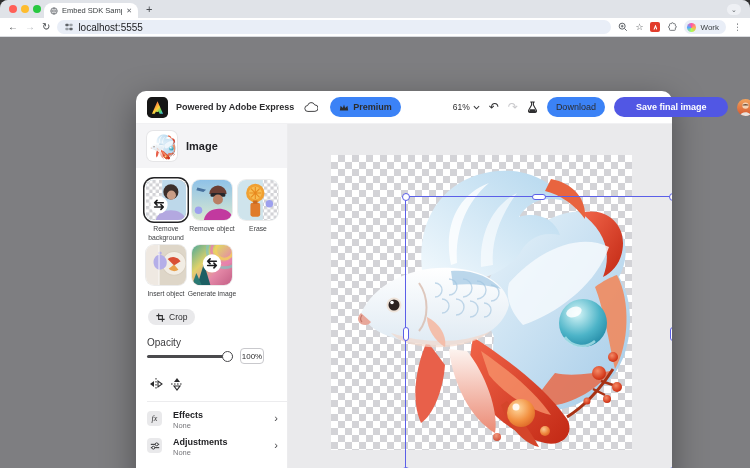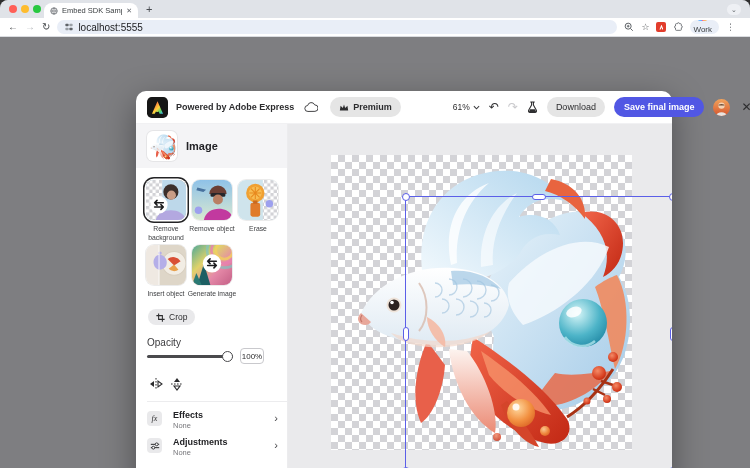--- a/index.html
+++ b/index.html
@@ -20,43 +20,43 @@
     color:#5f6368;font-size:7px;text-align:center;line-height:11px;}
   .urlbar{position:absolute;top:18px;left:0;right:0;height:19px;background:#fff;display:flex;align-items:center;
     padding:0 8px;gap:7px;border-bottom:1px solid #dadce0;}
   .nav{font-size:10px;color:#44474a;line-height:1;}
   .nav.dis{color:#b6b9bd;}
   .urlpill{flex:1;height:14px;background:#e9eef7;border-radius:8px;display:flex;align-items:center;gap:5px;padding:0 8px;max-width:560px;}
   .urltext{font-size:10px;color:#202124;}
   .ext-red{width:10px;height:10px;border-radius:2px;background:#e23d2c;position:relative;}
   .ext-red::after{content:"";position:absolute;left:3px;top:2.5px;width:4px;height:5px;background:#fff;
     clip-path:polygon(0 100%,50% 0,100% 100%,70% 100%,50% 55%,30% 100%);}
-  .workchip{height:14px;background:#e9eef7;border-radius:8px;display:flex;align-items:center;gap:4px;padding:0 7px 0 3px;flex-direction:column;}
+  .workchip{height:14px;background:#e9eef7;border-radius:8px;display:flex;align-items:center;gap:4px;padding:0 7px 0 3px;}
   .workavatar{width:9px;height:9px;border-radius:50%;background:conic-gradient(#f5a,#fa5,#af5,#5af,#f5a);}
   .worklabel{font-size:8px;color:#3c4043;}
   .dots{font-size:9px;color:#5f6368;}
 
   
   .backdrop{position:absolute;top:37px;left:0;right:0;bottom:0;background:#7e7e81;margin-left:29px;}
   .modal{position:absolute;left:107px;top:54px;width:536px;height:396px;background:#fff;border-radius:10px;
     box-shadow:0 10px 34px rgba(0,0,0,.38);}
   .mheader{position:absolute;top:0;left:0;right:0;height:33px;display:flex;align-items:center;gap:8px;padding:0 11px;
     border-bottom:1px solid #f1f1f3;}
   .logo{width:21px;height:21px;flex:0 0 auto;}
   .brand{font-size:9px;font-weight:bold;color:#2c2c2e;white-space:nowrap;}
   .cloud{flex:0 0 auto;margin-left:2px;}
-  .pill{height:20px;border-radius:10px;background:#e5e5e5;display:flex;align-items:center;gap:4px;padding:0 9px;
+  .pill{height:20px;border-radius:10px;background:#3b82f6;display:flex;align-items:center;gap:4px;padding:0 9px;
     font-size:9px;color:#2c2c2e;white-space:nowrap;}
   .pill.premium{font-weight:bold;margin-left:4px;}
   .rightgroup{margin-left:auto;display:flex;align-items:center;gap:9px;}
   .zoomctl{display:flex;align-items:center;gap:3px;font-size:8.5px;color:#2c2c2e;padding-left:44px;}
   .histicon{font-size:12px;color:#2f2f31;line-height:1;}
   .histicon.dis{color:#c9c9cc;}
   .save{height:20px;border-radius:10px;background:#5157e4;color:#fff;font-size:9px;font-weight:bold;
-    display:flex;align-items:center;padding:0 10px;white-space:nowrap;}
+    display:flex;align-items:center;padding:0 22px;white-space:nowrap;}
   .avatar{width:17px;height:17px;border-radius:50%;overflow:hidden;flex:0 0 auto;}
   .mclose{font-size:12px;color:#2c2c2e;margin-left:2px;}
 
   
   .panel{position:absolute;top:33px;left:0;width:152px;bottom:0;background:#fff;border-right:1px solid #ececee;
     border-radius:0 0 0 10px;}
   .imgsec{position:absolute;top:0;left:0;right:0;height:44px;background:#f4f4f6;display:flex;align-items:center;gap:9px;padding:0 11px;}
   .thumb{width:30px;height:30px;border-radius:6px;background:#fff;box-shadow:0 0 0 1px rgba(0,0,0,.06);
     display:flex;align-items:center;justify-content:center;overflow:hidden;}
   .paneltitle{font-size:11px;font-weight:bold;color:#222226;}

